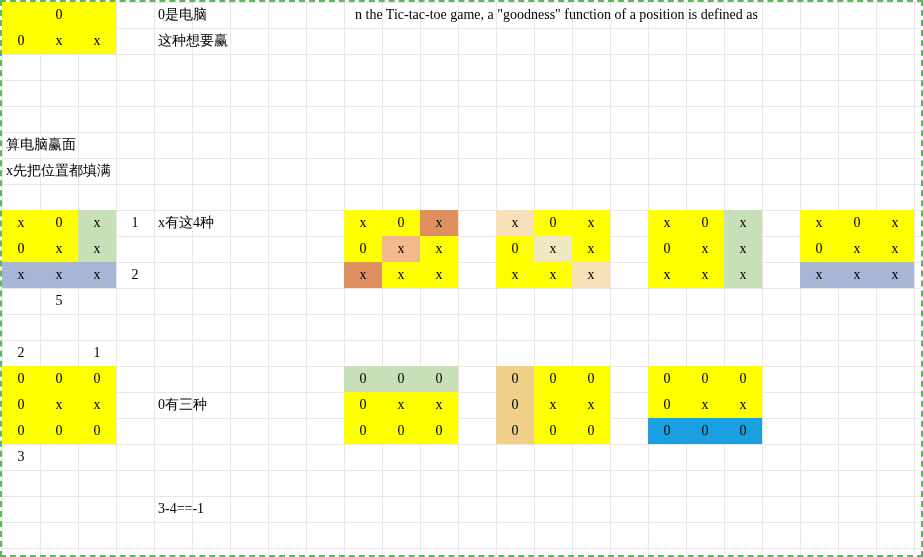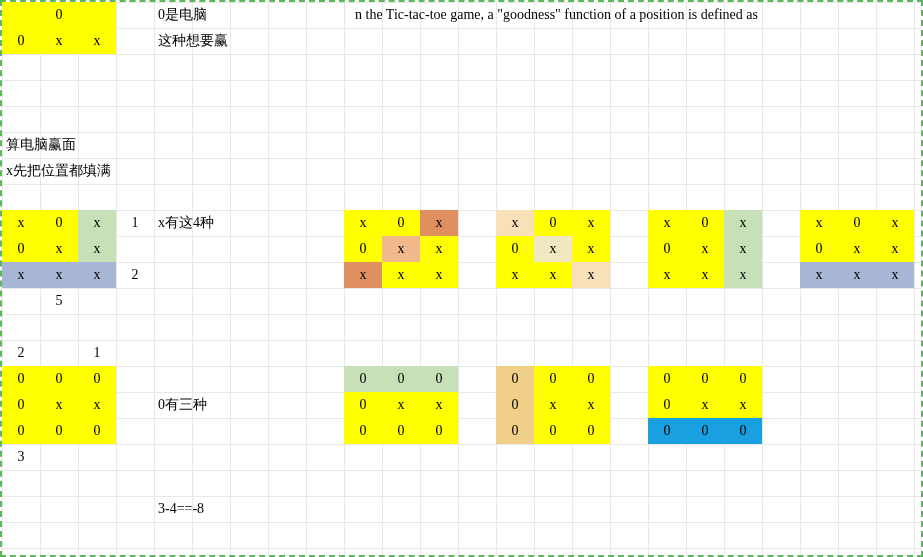--- a/index.html
+++ b/index.html
@@ -200,15 +200,15 @@
       <div class="cell yellow" style="left: 646px; top: 364px; width: 38px; height: 26px;">0</div>
       <div class="cell yellow" style="left: 684px; top: 364px; width: 38px; height: 26px;">0</div>
       <div class="cell yellow" style="left: 722px; top: 364px; width: 38px; height: 26px;">0</div>
       <div class="cell yellow" style="left: 646px; top: 390px; width: 38px; height: 26px;">0</div>
       <div class="cell yellow" style="left: 684px; top: 390px; width: 38px; height: 26px;">x</div>
       <div class="cell yellow" style="left: 722px; top: 390px; width: 38px; height: 26px;">x</div>
       <div class="cell blue" style="left: 646px; top: 416px; width: 38px; height: 26px;">0</div>
       <div class="cell blue" style="left: 684px; top: 416px; width: 38px; height: 26px;">0</div>
       <div class="cell blue" style="left: 722px; top: 416px; width: 38px; height: 26px;">0</div>
       <div class="cell " style="left: 0px; top: 442px; width: 38px; height: 26px;">3</div>
-      <div class="cell wtext" style="left: 152px; top: 494px; width: 114px; height: 26px;">3-4==-8</div>
+      <div class="cell wtext" style="left: 152px; top: 494px; width: 114px; height: 26px;">3-4==-1</div>
     </div>
 </div>
 
 </body></html>

